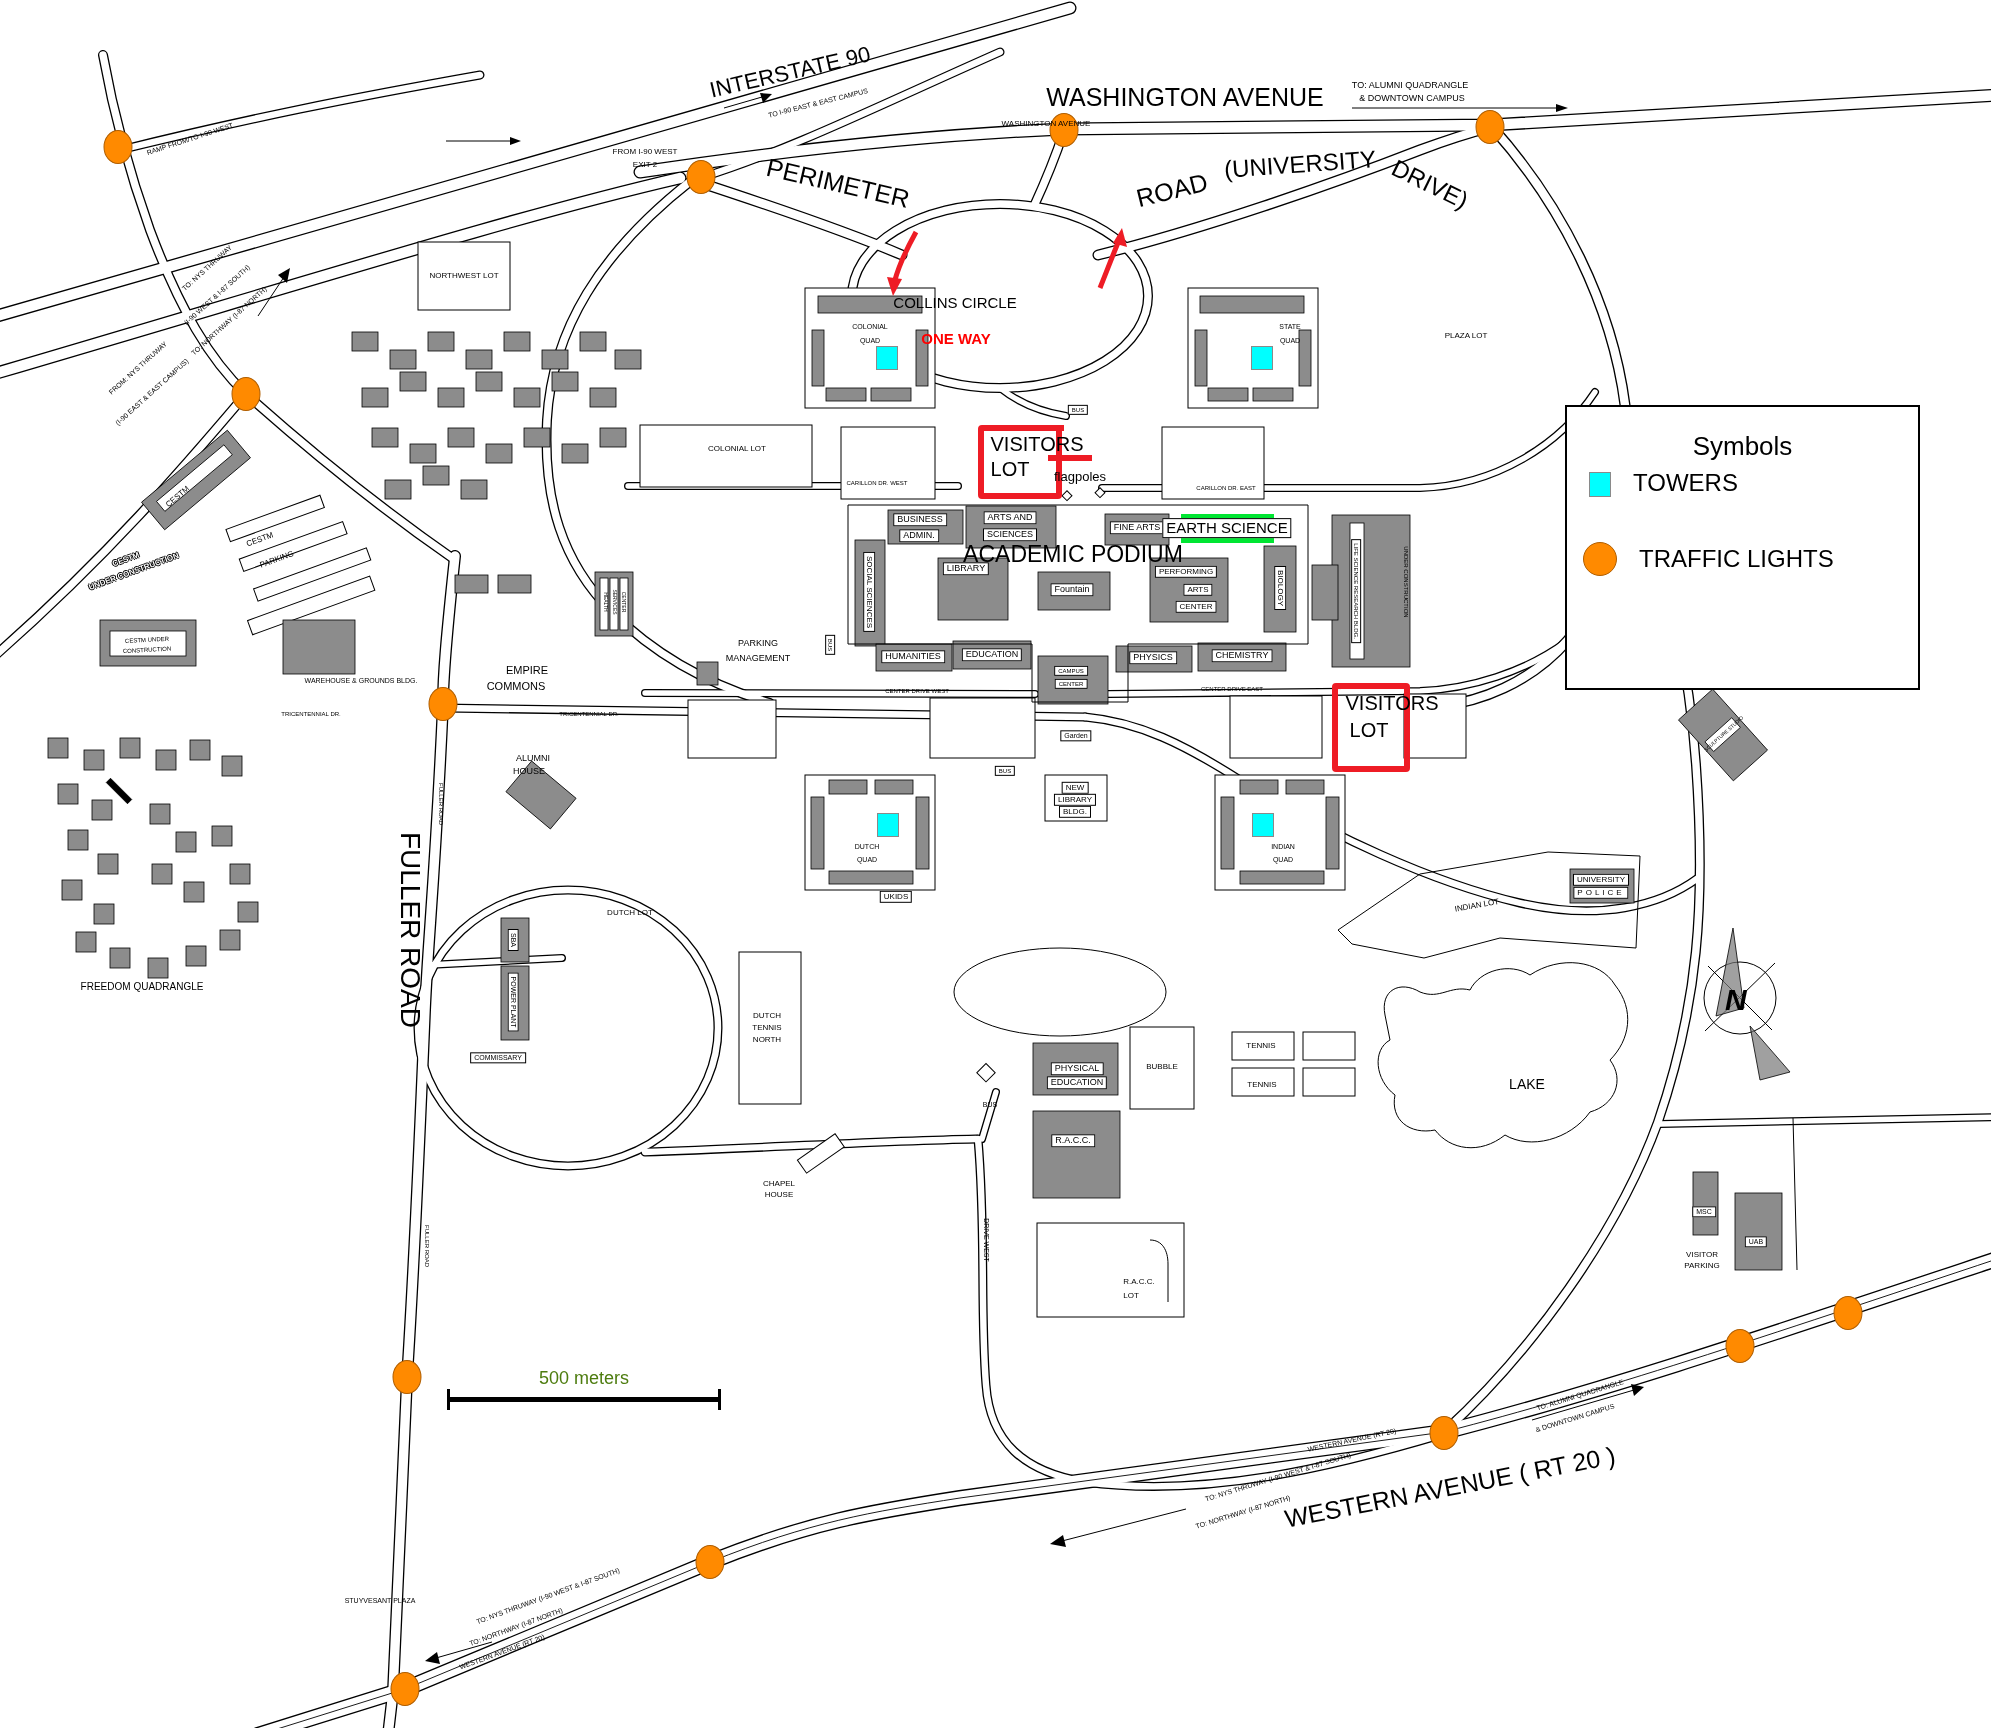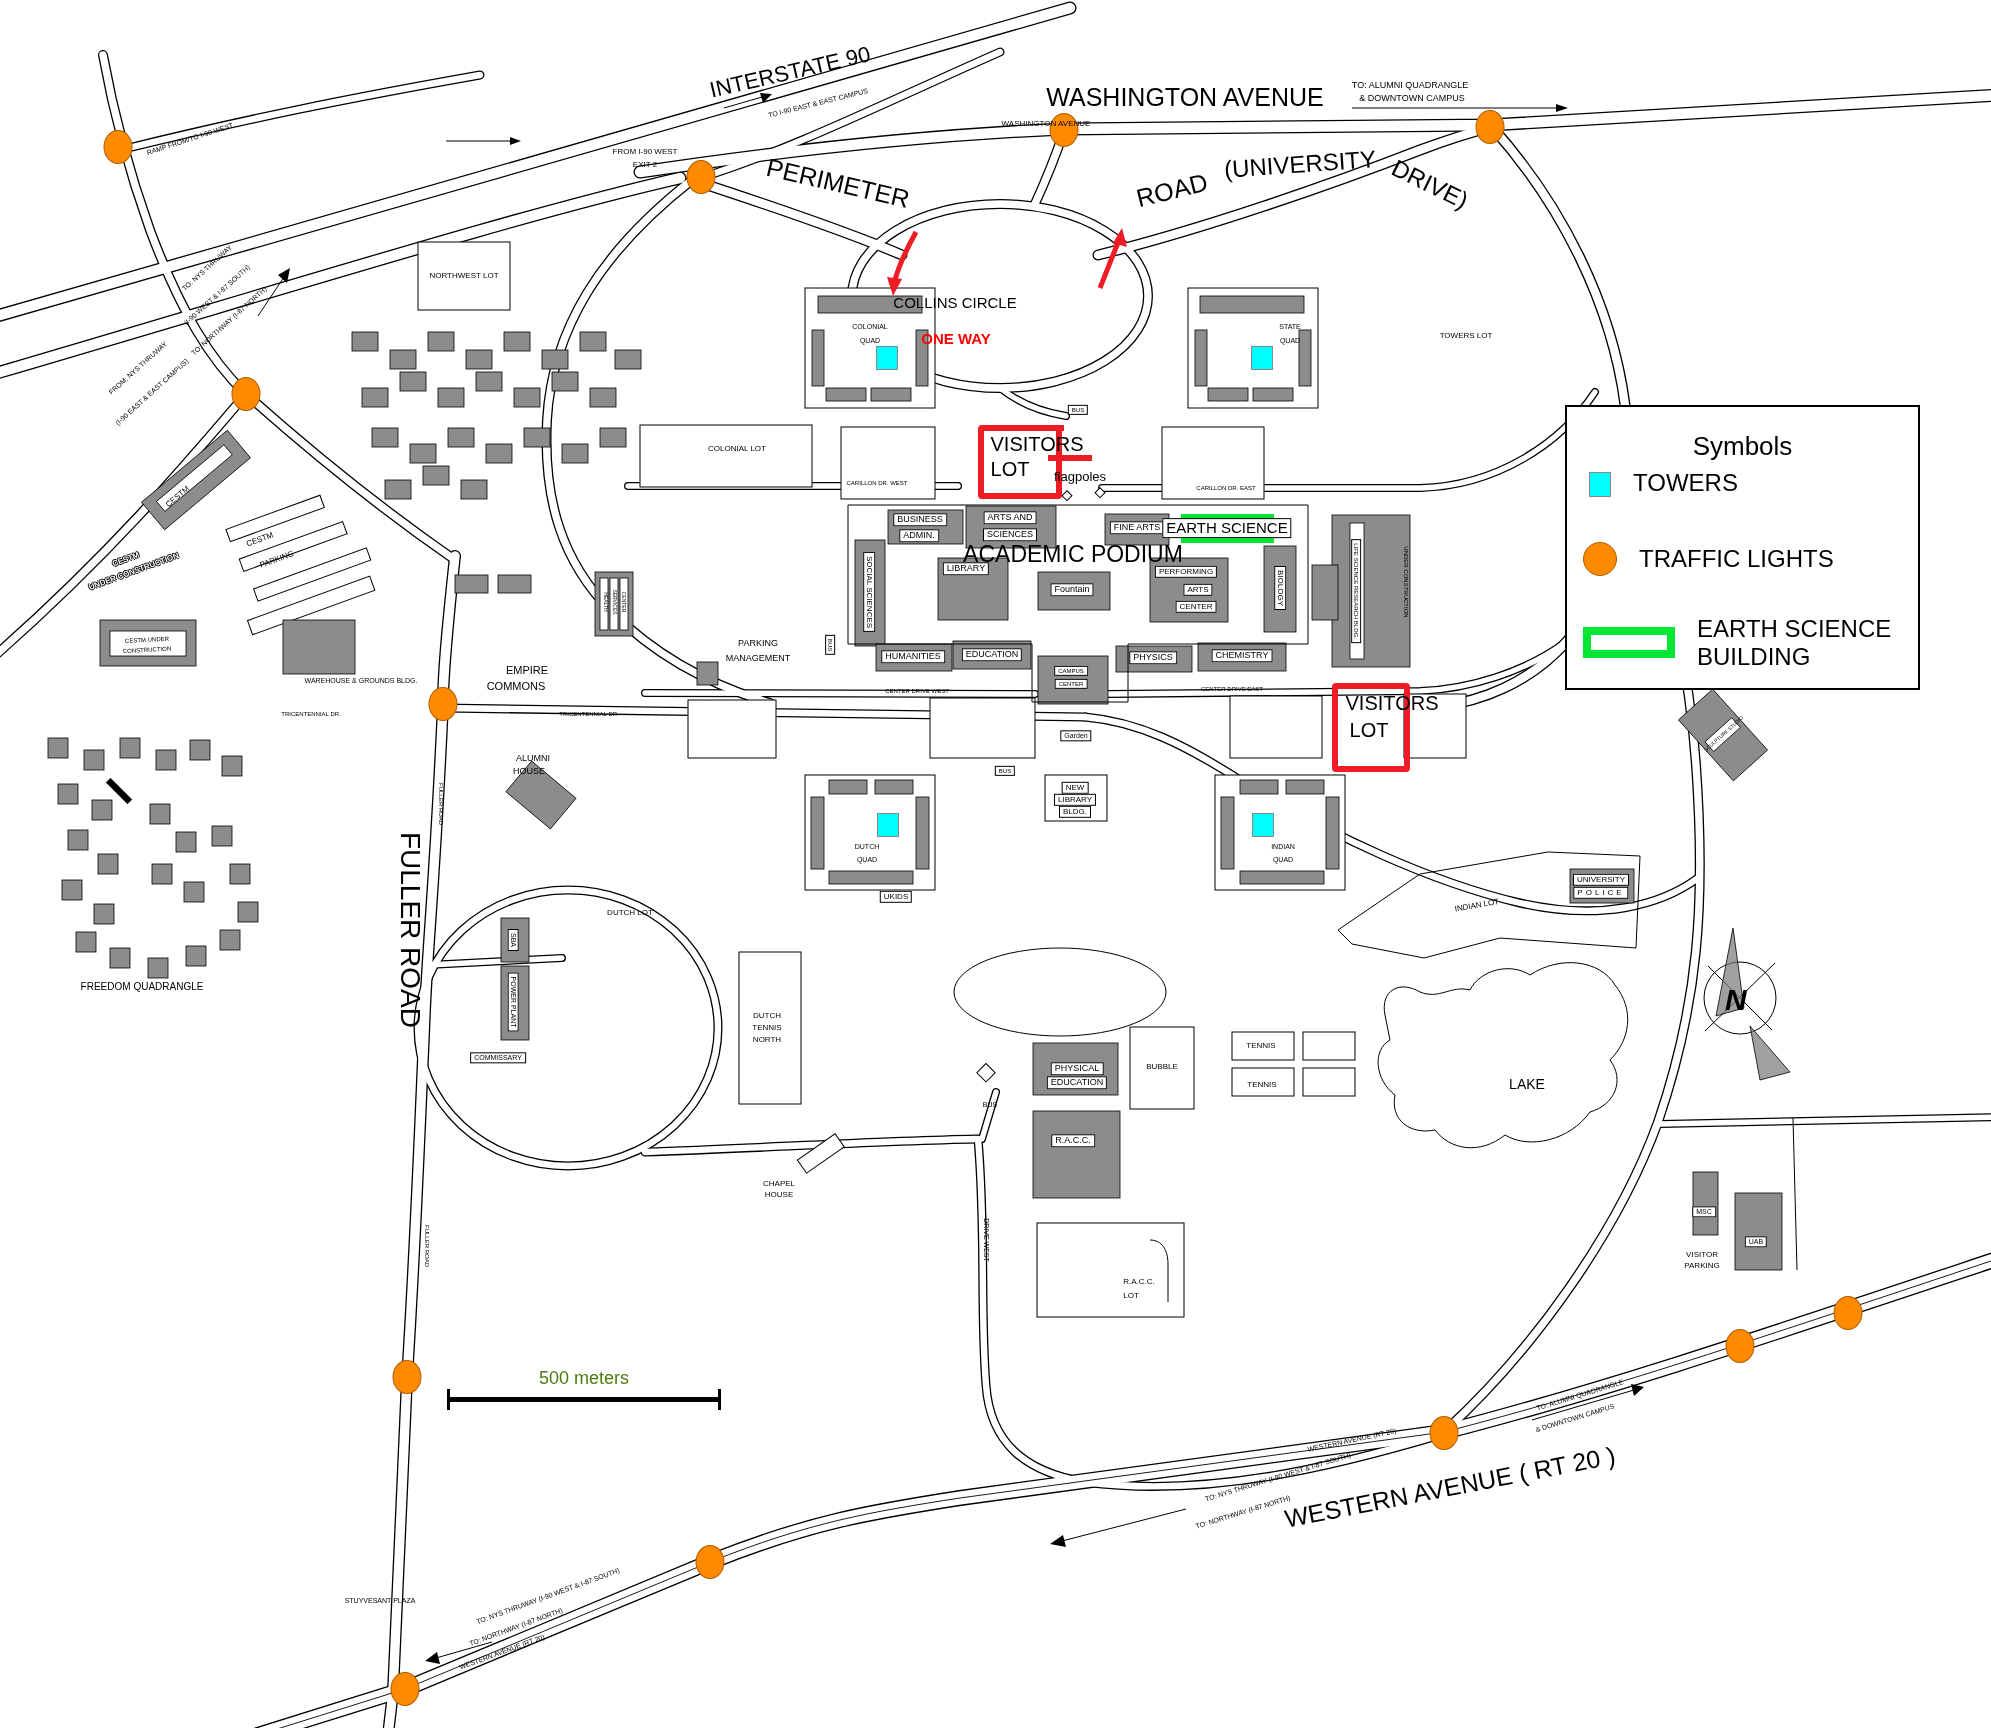--- a/index.html
+++ b/index.html
@@ -338,21 +338,21 @@
       <div class="lbl" style="left: 207px; top: 268px; font-size: 7px; transform: translate(-50%, -50%) rotate(-42deg);">TO: NYS THRUWAY</div>
       <div class="lbl" style="left: 217px; top: 295px; font-size: 7px; transform: translate(-50%, -50%) rotate(-42deg);">(I-90 WEST &amp; I-87 SOUTH)</div>
       <div class="lbl" style="left: 229px; top: 321px; font-size: 7px; transform: translate(-50%, -50%) rotate(-42deg);">TO: NORTHWAY (I-87 NORTH)</div>
       <div class="lbl" style="left: 138px; top: 368px; font-size: 7px; transform: translate(-50%, -50%) rotate(-42deg);">FROM: NYS THRUWAY</div>
       <div class="lbl" style="left: 152px; top: 392px; font-size: 7px; transform: translate(-50%, -50%) rotate(-42deg);">(I-90 EAST &amp; EAST CAMPUS)</div>
       <div class="lbl" style="left: 464px; top: 276px; font-size: 8px; transform: translate(-50%, -50%) rotate(0deg);">NORTHWEST LOT</div>
       <div class="lbl" style="left: 870px; top: 327px; font-size: 7px; transform: translate(-50%, -50%) rotate(0deg);">COLONIAL</div>
       <div class="lbl" style="left: 870px; top: 341px; font-size: 7px; transform: translate(-50%, -50%) rotate(0deg);">QUAD</div>
       <div class="lbl" style="left: 1290px; top: 327px; font-size: 7px; transform: translate(-50%, -50%) rotate(0deg);">STATE</div>
       <div class="lbl" style="left: 1290px; top: 341px; font-size: 7px; transform: translate(-50%, -50%) rotate(0deg);">QUAD</div>
-      <div class="lbl" style="left: 1466px; top: 336px; font-size: 8px; transform: translate(-50%, -50%) rotate(0deg);">TOWERS LOT</div>
+      <div class="lbl" style="left: 1466px; top: 336px; font-size: 8px; transform: translate(-50%, -50%) rotate(0deg);">PLAZA LOT</div>
       <div class="lbl" style="left: 737px; top: 449px; font-size: 8px; transform: translate(-50%, -50%) rotate(0deg);">COLONIAL LOT</div>
       <div class="lbl" style="left: 1037px; top: 444px; font-size: 20px; transform: translate(-50%, -50%) rotate(0deg);">VISITORS</div>
       <div class="lbl" style="left: 1010px; top: 469px; font-size: 20px; transform: translate(-50%, -50%) rotate(0deg);">LOT</div>
       <div class="lbl" style="left: 1080px; top: 477px; font-size: 13px; transform: translate(-50%, -50%) rotate(0deg);">flagpoles</div>
       <div class="lbl" style="left: 877px; top: 483px; font-size: 6px; transform: translate(-50%, -50%) rotate(0deg);">CARILLON DR. WEST</div>
       <div class="lbl" style="left: 1226px; top: 488px; font-size: 6px; transform: translate(-50%, -50%) rotate(0deg);">CARILLON DR. EAST</div>
       <div class="lbl" style="left: 917px; top: 691px; font-size: 6px; transform: translate(-50%, -50%) rotate(0deg);">CENTER DRIVE WEST</div>
       <div class="lbl" style="left: 1232px; top: 689px; font-size: 6px; transform: translate(-50%, -50%) rotate(0deg);">CENTER DRIVE EAST</div>
       <div class="lbl" style="left: 758px; top: 644px; font-size: 9px; transform: translate(-50%, -50%) rotate(0deg);">PARKING</div>
       <div class="lbl" style="left: 758px; top: 659px; font-size: 9px; transform: translate(-50%, -50%) rotate(0deg);">MANAGEMENT</div>
@@ -455,24 +455,20 @@
 <div id="legend">
   <div class="legend-title">Symbols</div>
   <div class="legend-item" style="top:62px;align-items:flex-end;">
     <span class="sw-square"></span>
     <span class="txt">TOWERS</span>
   </div>
   <div class="legend-item" style="top:135px;">
     <span class="sw-circle"></span>
     <span class="txt">TRAFFIC LIGHTS</span>
   </div>
-  <div class="legend-item" style="top:208px;">
-    <span class="sw-rect"></span>
-    <span class="txt">EARTH SCIENCE BUILDING</span>
-  </div>
 </div>
 
 <div id="scalebar">
   <div class="sb-label">500 meters</div>
   <div class="sb-bar">
         <i class="tick l"></i>
         <i class="tick r"></i>
       </div>
 </div>
 

